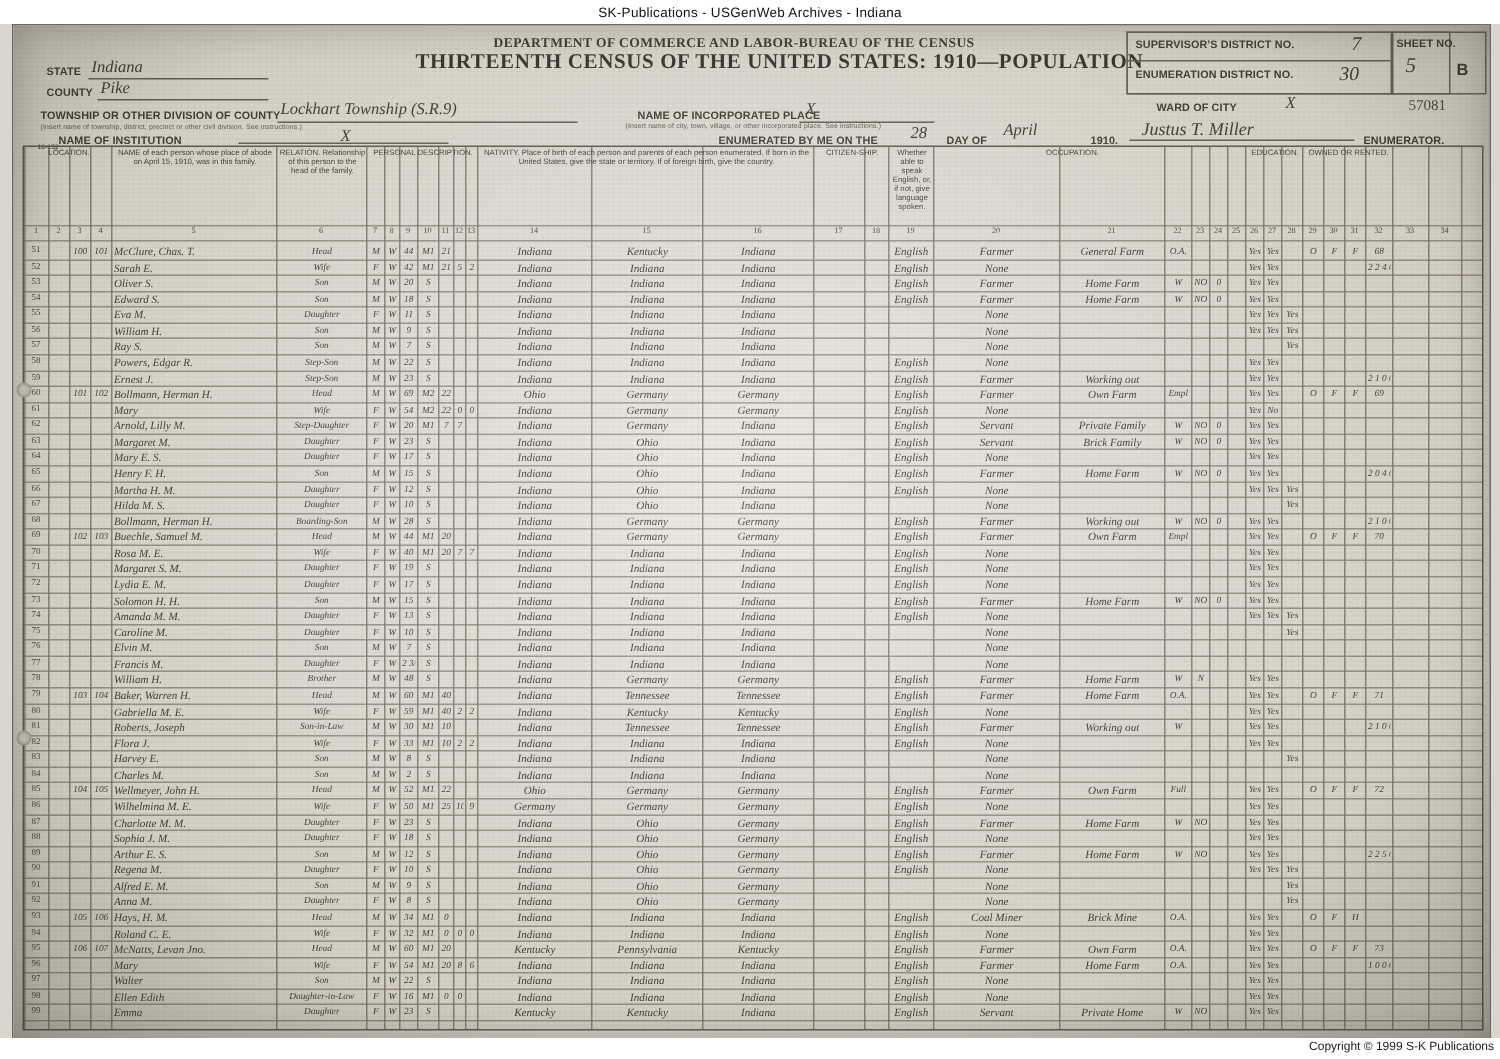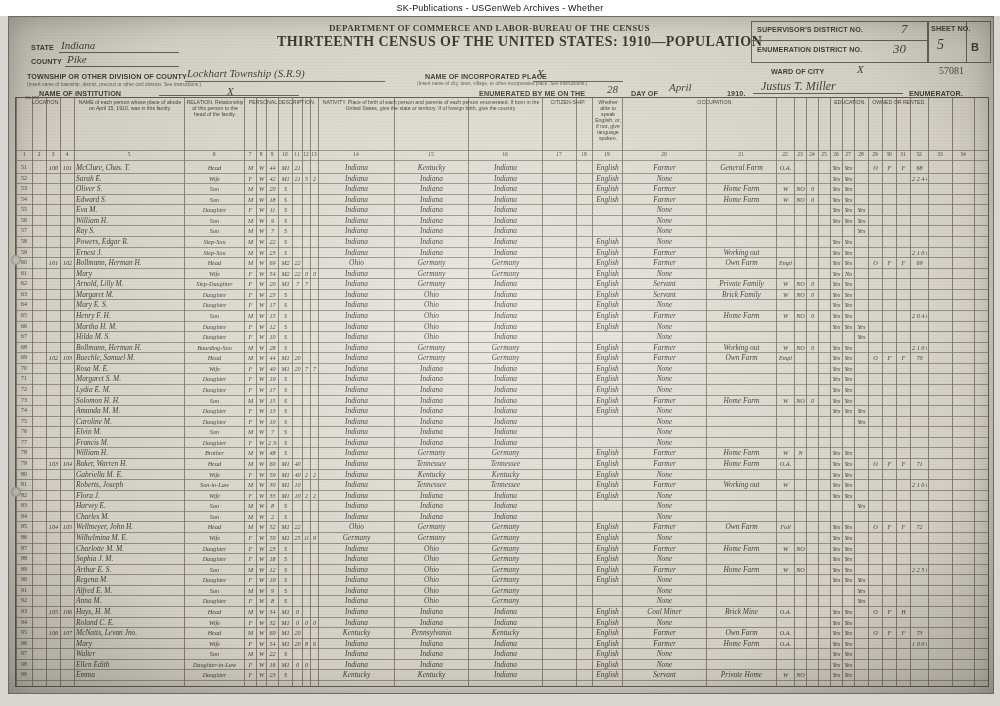--- a/index.html
+++ b/index.html
@@ -52,21 +52,21 @@
   .cell.c{text-align:center;}
   .punch{position:absolute;width:10px;height:10px;border-radius:50%;
          background:#cfccc3;box-shadow:inset 0 0 3px rgba(60,55,45,.7);}
 </style>
 </head>
 <body>
 
 <div id="page">
 
   <div class="banner">
-    <span>SK-Publications - USGenWeb Archives - Whether</span>
+    <span>SK-Publications - USGenWeb Archives - Indiana</span>
   </div>
 
   <div class="sheet">
 
     <div class="hdr">
       <div class="ttl1">DEPARTMENT OF COMMERCE AND LABOR-BUREAU OF THE CENSUS</div>
       <div class="ttl2">THIRTEENTH CENSUS OF THE UNITED STATES: 1910—POPULATION</div>
 
       <div class="lbl" style="left:22px;top:26px;">STATE</div>
       <div class="hand" style="left:52px;top:22px;font-size:11px;">Indiana</div>
@@ -1066,13 +1066,16 @@
         <div class="cell c sm" style="left: 828px; width: 9px; top: 572.429px; height: 9.57143px; line-height: 9.57143px;">Yes</div>
       </div>
 
     <div class="punch" style="left:2px;top:238px;"></div>
     <div class="punch" style="left:2px;top:470px;"></div>
 
     <div class="grain"></div>
     <div class="vig"></div>
   </div>
 
+  <div class="footer">
+    <span>Copyright © 1999 S-K Publications</span>
+  </div>
 </div>
 
 </body></html>

